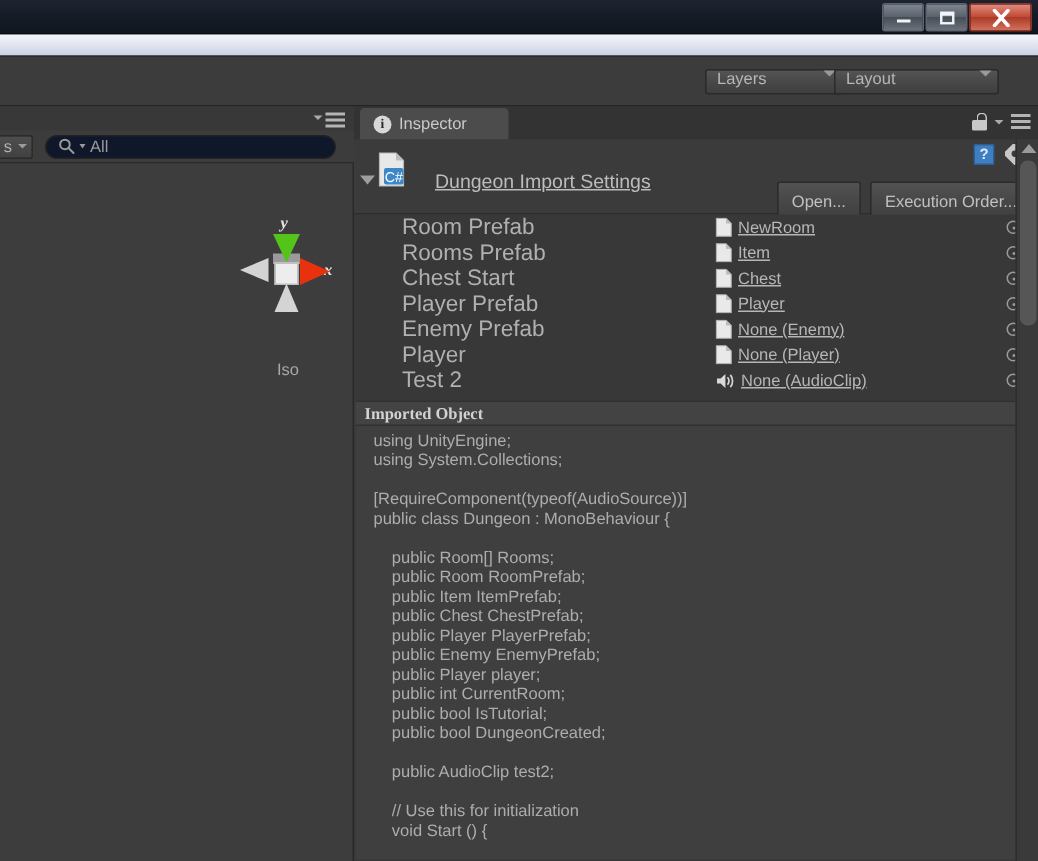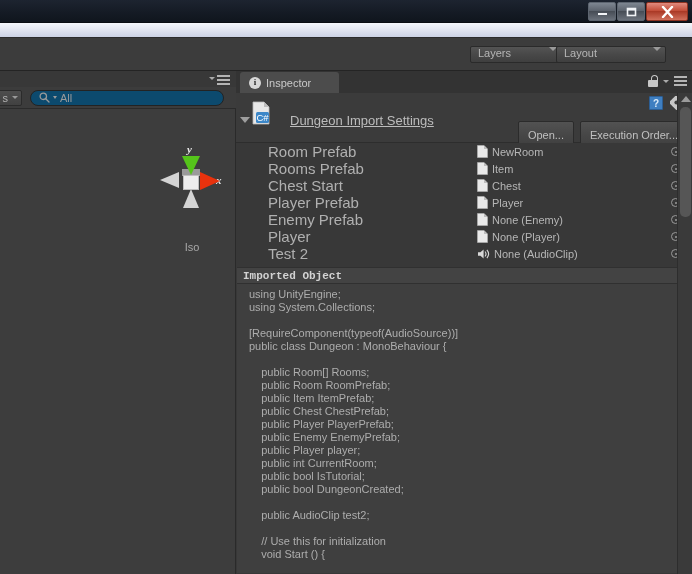--- a/index.html
+++ b/index.html
@@ -83,21 +83,21 @@
   }
   .mini-dd {
     margin-left: -10px; width: 32px; height: 16px;
     background: linear-gradient(180deg, #4e4e4e, #414141);
     border: 1px solid #2b2b2b; border-radius: 2px;
     color: #b3b3b3; font-size: 11px;
     display: flex; align-items: center; justify-content: flex-end; padding-right: 3px; gap: 4px;
   }
   .search-field {
     margin-left: 8px; width: 194px; height: 16px;
-    background: #0c4a6e; border: 1px solid #232323; border-radius: 8px;
+    background: #0f172a; border: 1px solid #232323; border-radius: 8px;
     display: flex; align-items: center; padding: 0 8px; gap: 3px;
   }
   .search-field .stxt { color: #9a9a9a; font-size: 11px; }
   .left-body {
     position: absolute; left: 0; top: 38px; width: 236px; height: 465px;
     background: #3d3d3d; border-right: 1px solid #2a2a2a;
   }
 
   
   .gizmo { position: absolute; left: 160px; top: 36px; width: 62px; height: 72px; }
@@ -148,31 +148,31 @@
     border: 1px solid #2b2b2b; border-radius: 2px;
     color: #c0c0c0; font-size: 11px;
     display: flex; align-items: center; white-space: nowrap;
   }
 
   
   .props { position: absolute; left: 0; top: 72px; width: 456px; height: 118px; background: #383838; }
   .prow { position: relative; height: 17px; display: flex; align-items: center; }
   .plabel { position: absolute; left: 32px; color: #b0b0b0; font-size: 15px; }
   .pfield { position: absolute; left: 241px; width: 192px; height: 15px; display: flex; align-items: center; gap: 4px; }
-  .pfield .pv { color: #b6b6b6; font-size: 11px; white-space: nowrap; }
+  .pfield .pv { color: #b6b6b6; font-size: 11px; white-space: nowrap; text-decoration: underline; }
   .picker { position: absolute; right: -11px; top: 3px; width: 9px; height: 9px; border: 1px solid #9a9a9a; border-radius: 50%; }
   .picker::after { content: ""; position: absolute; left: 2.5px; top: 2.5px; width: 2px; height: 2px; border-radius: 50%; background: #9a9a9a; }
 
   
   .imp-head {
     position: absolute; left: 1px; top: 196px; width: 440px; height: 17px;
     background: #434343; border-top: 1px solid #303030; border-bottom: 1px solid #303030;
     display: flex; align-items: center; padding-left: 6px;
   }
-  .imp-head span { color: #d2d2d2; font-size: 11px; font-weight: bold; font-family: Liberation Mono, monospace; }
+  .imp-head span { color: #d2d2d2; font-size: 11px; font-weight: bold; font-family: Liberation Serif, serif; }
   .code-box {
     position: absolute; left: 1px; top: 213px; width: 440px; height: 289px;
     background: #3f3f3f; color: #adadad;
     font-family: "Liberation Sans", sans-serif; font-size: 11px;
     line-height: 13px; padding: 4px 0 0 12px; white-space: pre; overflow: hidden;
   }
 
   
   .vscroll { position: absolute; right: 0; top: 22px; width: 15px; height: 481px; background: #3a3a3a; border-left: 1px solid #2d2d2d; }
   .vs-up { position: absolute; left: 3px; top: 3px; width: 0; height: 0; border-left: 5px solid transparent; border-right: 5px solid transparent; border-bottom: 6px solid #9b9b9b; }

